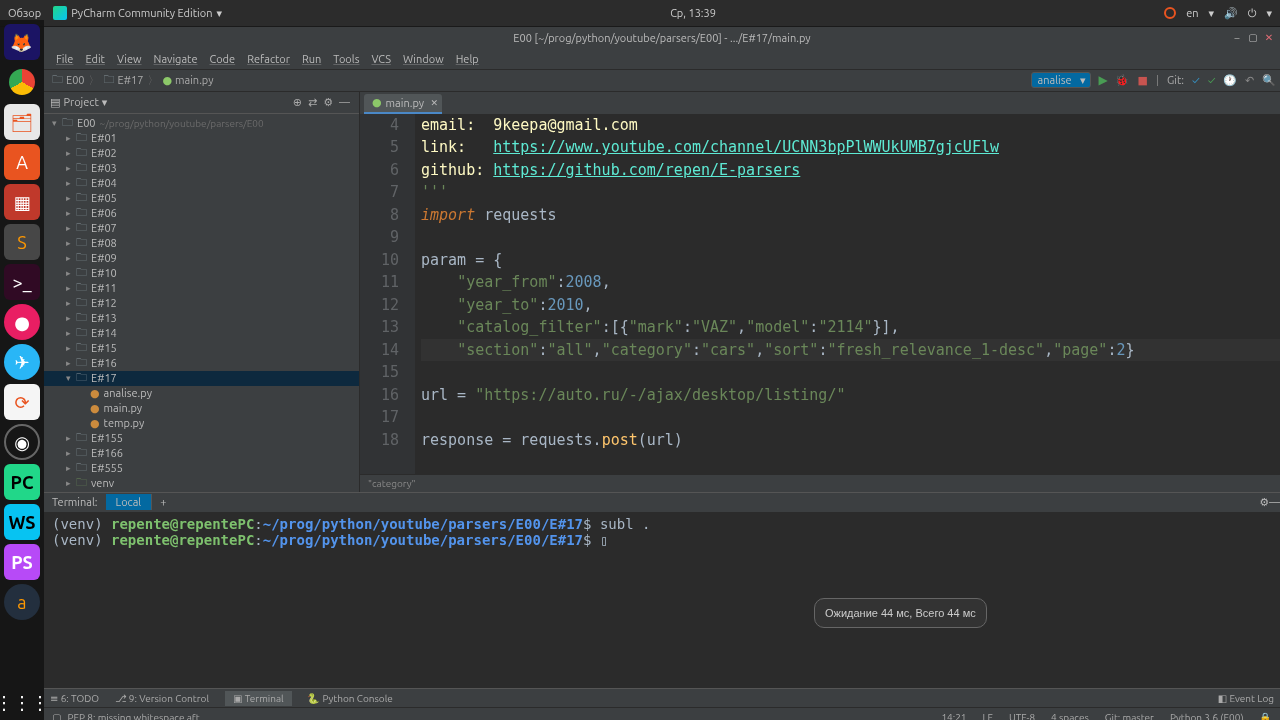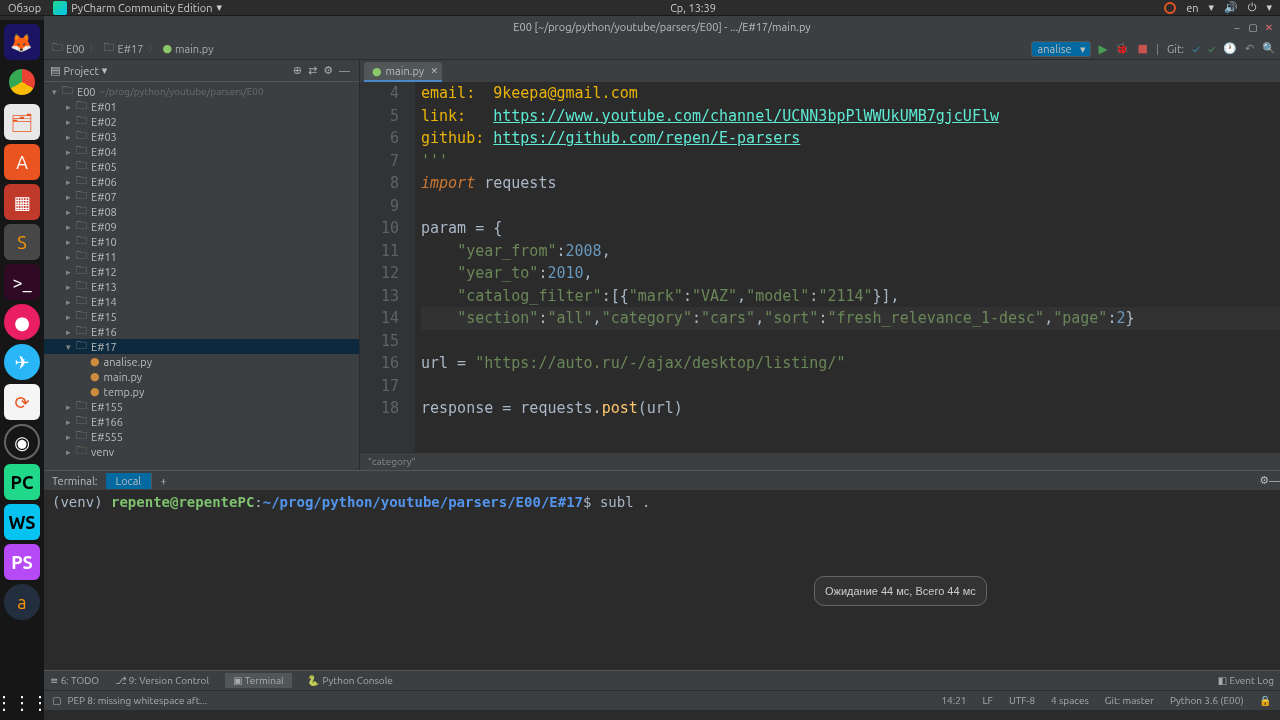--- a/index.html
+++ b/index.html
@@ -1,19 +1,19 @@
 <!DOCTYPE html>
 <html><head>
 <meta charset="utf-8">
 <style>
 * { margin: 0; padding: 0; box-sizing: border-box; }
 body { font-family: "Ubuntu", "DejaVu Sans", sans-serif; font-size: 12px; background: #2b2b2b; color: #a9b7c6; width: 1280px; height: 720px; overflow: hidden; }
 
 
-.os-bar { height: 16px; background: #2c2c2c; display: flex; align-items: center; padding: 0 8px; color: #ccc; font-size: 11px; border-bottom: 1px solid #1a1a1a; }
+.os-bar { height: 27px; background: #2c2c2c; display: flex; align-items: center; padding: 0 8px; color: #ccc; font-size: 11px; border-bottom: 1px solid #1a1a1a; }
 .os-bar .left { display: flex; gap: 12px; align-items: center; }
 .os-bar .center { flex: 1; text-align: center; }
 .os-bar .right { display: flex; gap: 10px; align-items: center; }
 
 
 .title-bar { height: 22px; background: #3c3f41; display: flex; align-items: center; justify-content: center; color: #bbb; font-size: 11px; position: relative; }
 .window-controls { position: absolute; right: 4px; display: flex; gap: 2px; }
 .win-btn { width: 14px; height: 14px; font-size: 10px; color: #bbb; display: flex; align-items: center; justify-content: center; cursor: pointer; }
 
 
@@ -55,21 +55,21 @@
 
 
 .editor-area { flex: 1; display: flex; flex-direction: column; background: #2b2b2b; min-width: 0; }
 .tabs { height: 22px; background: #3c3f41; display: flex; align-items: flex-end; padding-left: 4px; }
 .tab { height: 20px; background: #515658; padding: 2px 18px 2px 8px; font-size: 11px; color: #bbb; border-top-left-radius: 3px; border-top-right-radius: 3px; display: flex; align-items: center; gap: 4px; position: relative; border-bottom: 2px solid #4a88c7; }
 .tab .close-x { position: absolute; right: 4px; font-size: 9px; }
 .code { flex: 1; display: flex; font-family: "DejaVu Sans Mono", monospace; font-size: 15px; line-height: 22.5px; overflow: hidden; }
 .gutter { width: 55px; text-align: right; color: #606366; padding-right: 16px; background: #313335; }
 .lines { flex: 1; padding-left: 6px; white-space: pre; }
 .hl-line { background: #323232; display: block; }
-.c-comment { color: #eab308; }
+.c-comment { color: #fef9c3; }
 .c-keyword { color: #cc7832; font-style: italic; }
 .c-str { color: #6a8759; }
 .c-num { color: #6897bb; }
 .c-link { color: #5eead4; text-decoration: underline; }
 .c-ident { color: #a9b7c6; }
 .c-func { color: #ffc66d; }
 .breadcrumb-code { height: 18px; font-size: 10px; color: #888; padding-left: 8px; background: #3c3f41; border-top: 1px solid #2b2b2b; display: flex; align-items: center; }
 
 
 .terminal-bar { height: 20px; background: #3c3f41; display: flex; align-items: center; font-size: 11px; color: #bbb; border-top: 1px solid #555; }
@@ -143,20 +143,33 @@
 
 <div class="title-bar">
   <span>E00 [~/prog/python/youtube/parsers/E00] - .../E#17/main.py</span>
   <div class="window-controls">
     <span class="win-btn">–</span>
     <span class="win-btn">▢</span>
     <span class="win-btn" style="color:#e06c75">✕</span>
   </div>
 </div>
 
+<div class="menu-bar" id="menu-bar">
+      <span class="menu-item">File</span>
+      <span class="menu-item">Edit</span>
+      <span class="menu-item">View</span>
+      <span class="menu-item">Navigate</span>
+      <span class="menu-item">Code</span>
+      <span class="menu-item">Refactor</span>
+      <span class="menu-item">Run</span>
+      <span class="menu-item">Tools</span>
+      <span class="menu-item">VCS</span>
+      <span class="menu-item">Window</span>
+      <span class="menu-item">Help</span>
+    </div>
 
 <div class="nav-bar">
   <span id="breadcrumbs" style="display:flex;align-items:center;">
         <span class="breadcrumb-item">
           <span class="folder-icon">🗀</span>
           <span>E00</span>
         </span>
         <span style="color: rgb(102, 102, 102);">〉</span>
         <span class="breadcrumb-item">
           <span class="folder-icon">🗀</span>
@@ -360,20 +373,21 @@
   <span style="padding:0 8px">Terminal:</span>
   <span class="term-tab active">Local</span>
   <span class="term-plus">+</span>
   <div class="term-spacer"></div>
   <span class="term-gear">⚙</span>
   <span class="term-gear">—</span>
 </div>
 
 <div class="terminal" id="terminal">
   <div><span>(venv) </span><span class="t-green">repente@repentePC</span>:<span class="t-blue">~/prog/python/youtube/parsers/E00/E#17</span>$ subl .</div>
+      <div><span>(venv) </span><span class="t-green">repente@repentePC</span>:<span class="t-blue">~/prog/python/youtube/parsers/E00/E#17</span>$ ▯</div>
       <div class="tooltip" style="left:770px;top:86px">Ожидание 44 мс, Всего 44 мс</div>
 </div>
 
 <div class="bottom-bar" id="bottom-tools">
       <span>≡ 6: TODO</span>
       <span>⎇ 9: Version Control</span>
       <span style="background: rgb(81, 86, 88); padding: 2px 8px;">▣ Terminal</span>
       <span>🐍 Python Console</span>
   <div class="spacer"></div>
   <span>◧ <span>Event Log</span></span>

